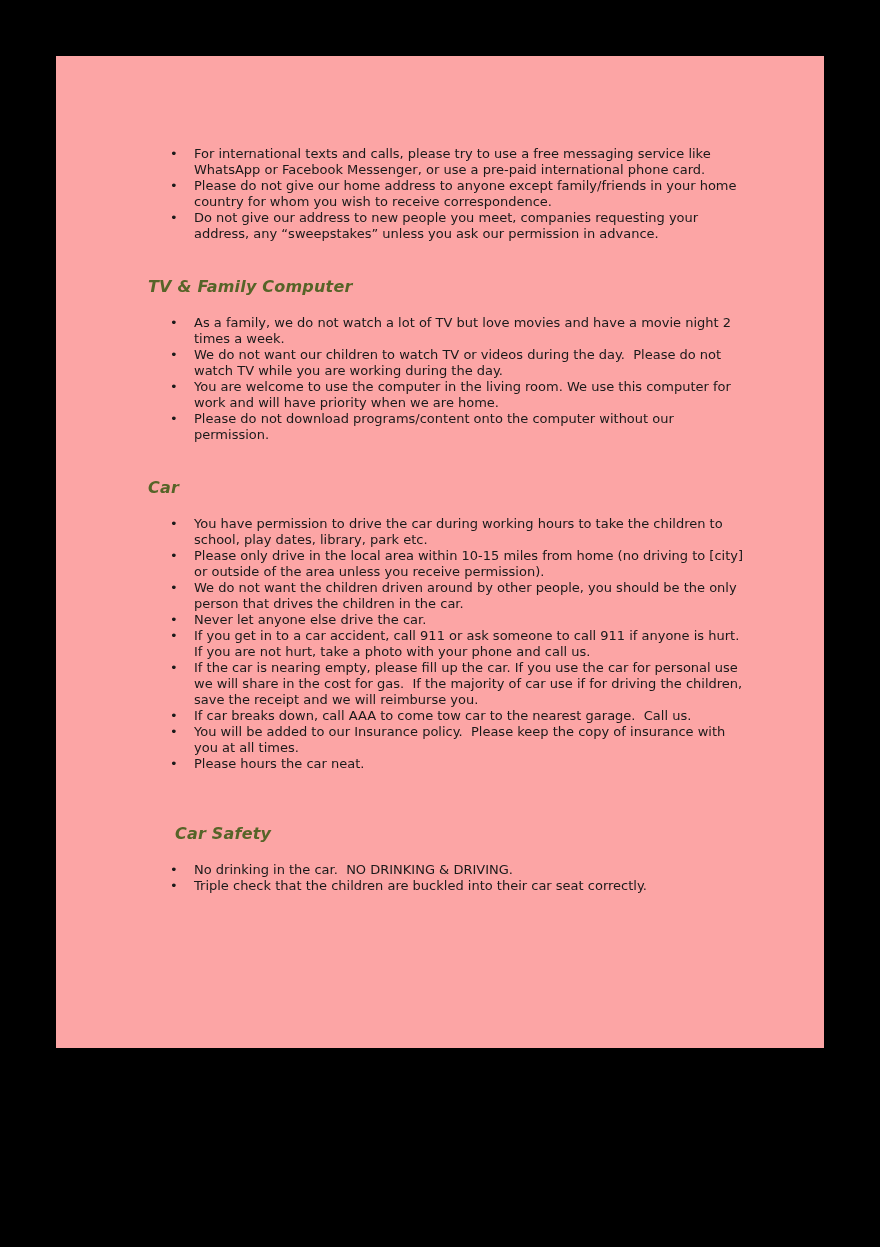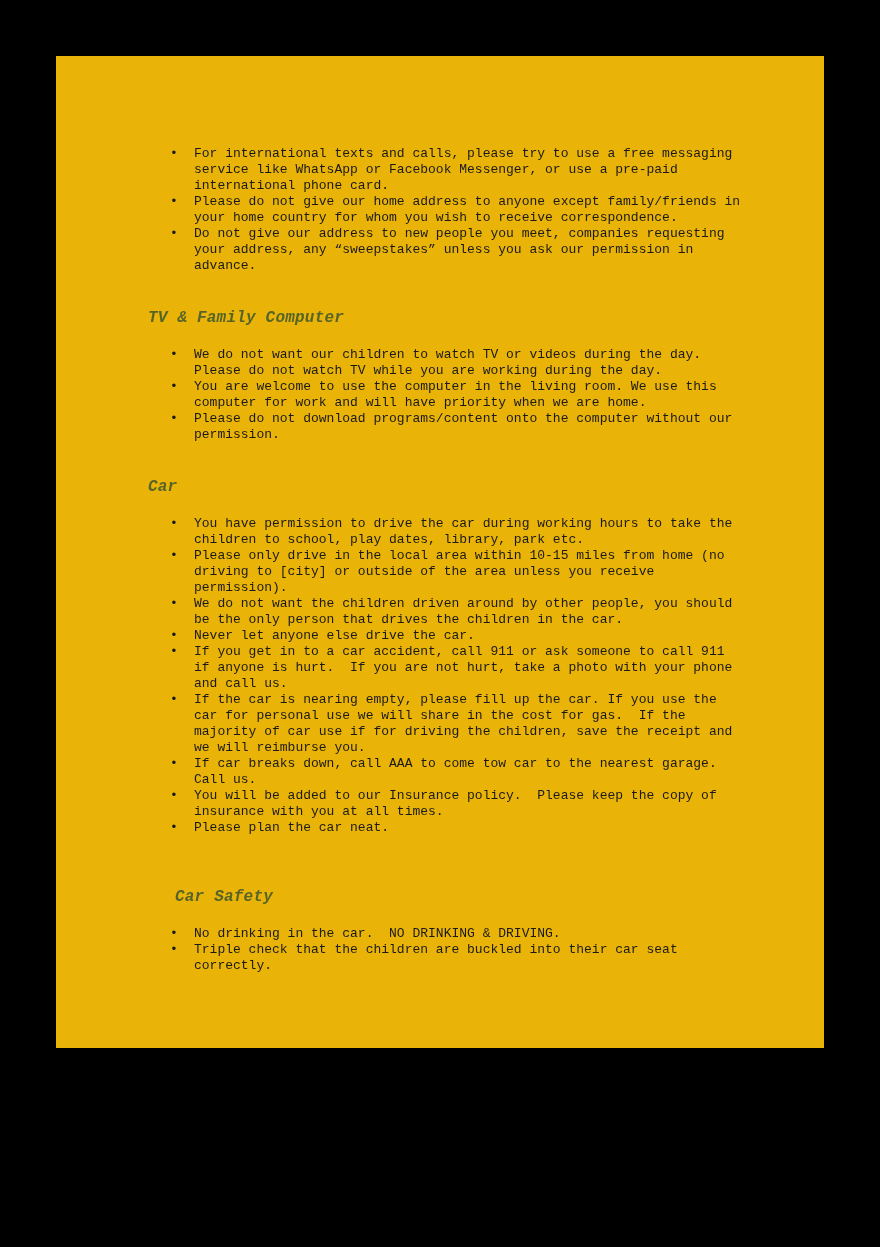--- a/index.html
+++ b/index.html
@@ -59,48 +59,49 @@
   
   #sections-container section:last-of-type h2.section-heading {
     margin-top: 53px;
     margin-left: 27px;
   }
   section { margin: 0; }
 </style>
 </head>
 <body style="background: rgb(0, 0, 0);">
 
-<div class="page" style="background: #eab308; font-family: Liberation Mono, monospace;">
+<div class="page" style="background: #fca5a5;">
   <div class="doc">
     <ul class="bullets" id="intro-list">
         <li>For international texts and calls, please try to use a free messaging service like WhatsApp or Facebook Messenger, or use a pre-paid international phone card.</li>
         <li>Please do not give our home address to anyone except family/friends in your home country for whom you wish to receive correspondence.</li>
         <li>Do not give our address to new people you meet, companies requesting your address, any “sweepstakes” unless you ask our permission in advance.</li>
       </ul>
     <div id="sections-container">
         <section>
           <h2 class="section-heading">TV &amp; Family Computer</h2>
           <ul class="bullets">
+            <li>As a family, we do not watch a lot of TV but love movies and have a movie night 2 times a week.</li>
             <li>We do not want our children to watch TV or videos during the day.  Please do not watch TV while you are working during the day.</li>
             <li>You are welcome to use the computer in the living room. We use this computer for work and will have priority when we are home.</li>
             <li>Please do not download programs/content onto the computer without our permission.</li>
           </ul>
         </section>
         <section>
           <h2 class="section-heading">Car</h2>
           <ul class="bullets">
             <li>You have permission to drive the car during working hours to take the children to school, play dates, library, park etc.</li>
             <li>Please only drive in the local area within 10-15 miles from home (no driving to [city] or outside of the area unless you receive permission).</li>
             <li>We do not want the children driven around by other people, you should be the only person that drives the children in the car.</li>
             <li>Never let anyone else drive the car.</li>
             <li>If you get in to a car accident, call 911 or ask someone to call 911 if anyone is hurt.  If you are not hurt, take a photo with your phone and call us.</li>
             <li>If the car is nearing empty, please fill up the car. If you use the car for personal use we will share in the cost for gas.  If the majority of car use if for driving the children, save the receipt and we will reimburse you.</li>
             <li>If car breaks down, call AAA to come tow car to the nearest garage.  Call us.</li>
             <li>You will be added to our Insurance policy.  Please keep the copy of insurance with you at all times.</li>
-            <li>Please plan the car neat.</li>
+            <li>Please hours the car neat.</li>
           </ul>
         </section>
         <section>
           <h2 class="section-heading">Car Safety</h2>
           <ul class="bullets">
             <li>No drinking in the car.  NO DRINKING &amp; DRIVING.</li>
             <li>Triple check that the children are buckled into their car seat correctly.</li>
           </ul>
         </section>
       </div>

